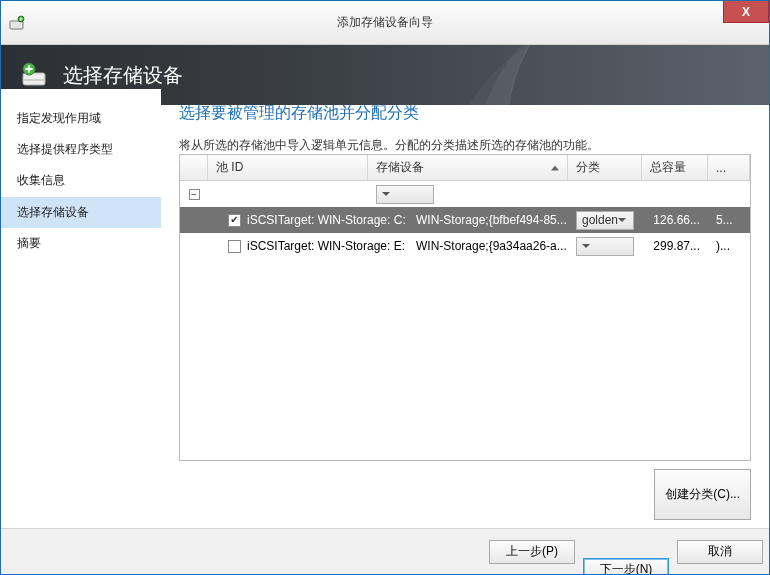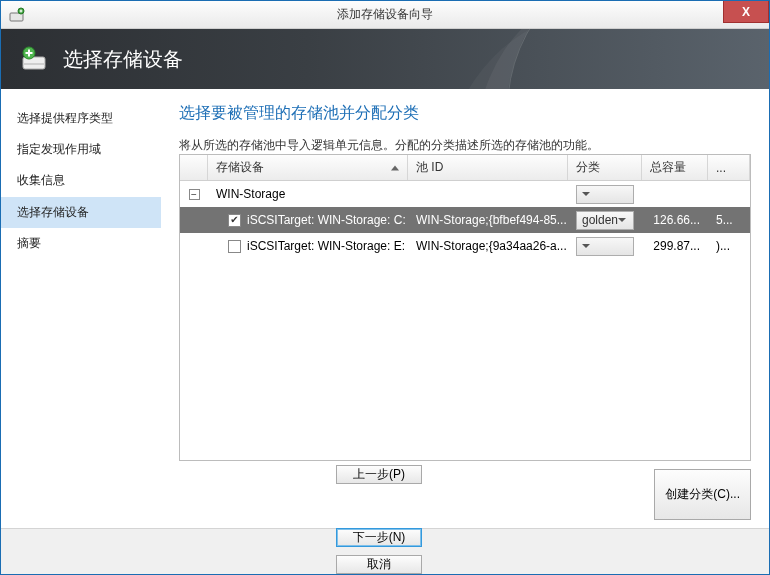--- a/index.html
+++ b/index.html
@@ -1,19 +1,19 @@
 <!DOCTYPE html>
 <html><head>
 <meta charset="utf-8">
 <style>
 * { box-sizing: border-box; margin: 0; padding: 0; font-family: "Microsoft YaHei", "Segoe UI", sans-serif; font-size: 12px; }
 body { background: #fff; width: 770px; height: 575px; overflow: hidden; border: 1px solid #1a6db3; position: relative; }
 
 
-.titlebar { height: 28px; background: linear-gradient(to bottom, #fdfdfd, #eaeaea); display: flex; align-items: center; position: relative; border-bottom: 1px solid #cfcfcf; }
+.titlebar { height: 44px; background: linear-gradient(to bottom, #fdfdfd, #eaeaea); display: flex; align-items: center; position: relative; border-bottom: 1px solid #cfcfcf; }
 .titlebar-icon { margin-left: 8px; width: 16px; height: 16px; }
 .titlebar-title { position: absolute; left: 50%; transform: translateX(-50%); color: #333; }
 .close-btn { position: absolute; right: 0; top: 0; width: 46px; height: 22px; background: #c75050; color: #fff; display: flex; align-items: center; justify-content: center; font-weight: bold; font-size: 13px; border: 1px solid #a03030; border-top: none; }
 
 
 .header-band { height: 60px; background: linear-gradient(to right, #2c2f33 0%, #3a3f44 40%, #5a636c 100%); position: relative; display: flex; align-items: center; padding-left: 20px; overflow: hidden; }
 .header-band::after { content:""; position:absolute; right:-60px; top:-80px; width:320px; height:320px; border:1px solid rgba(255,255,255,0.15); border-radius:50%; box-shadow: -30px 30px 0 0 rgba(255,255,255,0.05), -60px 60px 0 0 rgba(255,255,255,0.04); }
 .header-icon { width: 28px; height: 28px; margin-right: 14px; }
 .header-title { color: #fff; font-size: 20px; font-weight: 300; }
 
@@ -51,21 +51,21 @@
 .chk.checked::after { content:"✔"; font-size:10px; line-height:1; }
 .class-select { width: 62px; height: 19px; border:1px solid #adadad; background: linear-gradient(to bottom,#f7f7f7,#e5e5e5); display:flex; align-items:center; justify-content:flex-start; padding:0 3px 0 5px; color:#333; cursor:pointer; }
 .class-select .arrow { width:0;height:0;border-left:4px solid transparent;border-right:4px solid transparent;border-top:4px solid #555; }
 .trow.selected .class-select { color:#333; }
 .child-indent { width: 12px; flex:0 0 12px; }
 
 .create-class-row { text-align: right; padding-top: 8px; }
 .create-class-btn { padding: 16px 10px; border:1px solid #a9a9a9; background: linear-gradient(to bottom,#fdfdfd,#e7e7e7); cursor:pointer; }
 
 
-.footer { position:absolute; bottom:0; left:0; right:0; height:46px; border-top:1px solid #d4d4d4; background:#f0f0f0; display:flex; align-items:center; justify-content:flex-end; padding-right:12px; gap:8px;flex-direction:column; }
+.footer { position:absolute; bottom:0; left:0; right:0; height:46px; border-top:1px solid #d4d4d4; background:#f0f0f0; display:flex; align-items:center; justify-content:flex-end; padding-right:6px; gap:8px; }
 .footer button { min-width:86px; height:24px; border:1px solid #a9a9a9; background:linear-gradient(to bottom,#fdfdfd,#e7e7e7); cursor:pointer; }
 .footer button.default { border:1px solid #3399dd; box-shadow: inset 0 0 0 1px #7fc0ea; margin-top: 36px; }
 
 
 .disk-icon-rect { fill:#e6e6e6; stroke:#777; }
 .disk-icon-plus { fill:#38a038; stroke:#2a7a2a; }
 </style>
 </head>
 <body>
 
@@ -87,57 +87,56 @@
     <rect x="2" y="18" width="22" height="2" fill="#cfcfcf"></rect>
     <circle cx="8" cy="8" r="6" fill="#4fb54f" stroke="#2d8a2d"></circle>
     <path d="M8 4.5v7M4.5 8h7" stroke="#fff" stroke-width="2"></path>
   </svg>
   <span class="header-title">选择存储设备</span>
 </div>
 
 <div class="body-area">
 
   <div class="sidebar">
+    <div class="sidebar-item"><span>指定发现作用域</span></div>
     <div class="sidebar-item"><span>选择提供程序类型</span></div>
-    <div class="sidebar-item"><span>指定发现作用域</span></div>
     <div class="sidebar-item"><span>收集信息</span></div>
     <div class="sidebar-item selected"><span>选择存储设备</span></div>
     <div class="sidebar-item"><span>摘要</span></div>
   </div>
 
   <div class="main">
     <div class="main-title">选择要被管理的存储池并分配分类</div>
     <div class="main-desc">将从所选的存储池中导入逻辑单元信息。分配的分类描述所选的存储池的功能。</div>
 
     <div class="table-wrap">
 
       <div class="thead">
         <div class="th col-exp"></div>
+        <div class="th col-pool">
+            <span>池 ID</span>
+          </div>
         <div class="th col-dev sort">
             <span>存储设备</span>
-          </div>
-        <div class="th col-pool">
-            <span>池 ID</span>
           </div>
         <div class="th col-class">
             <span>分类</span>
           </div>
         <div class="th col-cap">
             <span>总容量</span>
           </div>
         <div class="th col-more">
             <span>...</span>
           </div>
       </div>
 
       <div class="trow">
         <div class="td col-exp">
             <span class="expander">−</span>
           </div>
-        <div class="td col-dev">WIN-Storage</div>
         <div class="td col-pool"></div>
         <div class="td col-class">
           <div class="class-select">
             <span></span>
             <span class="arrow"></span>
           </div>
         </div>
         <div class="td col-cap"></div>
         <div class="td col-more"></div>
       </div>

